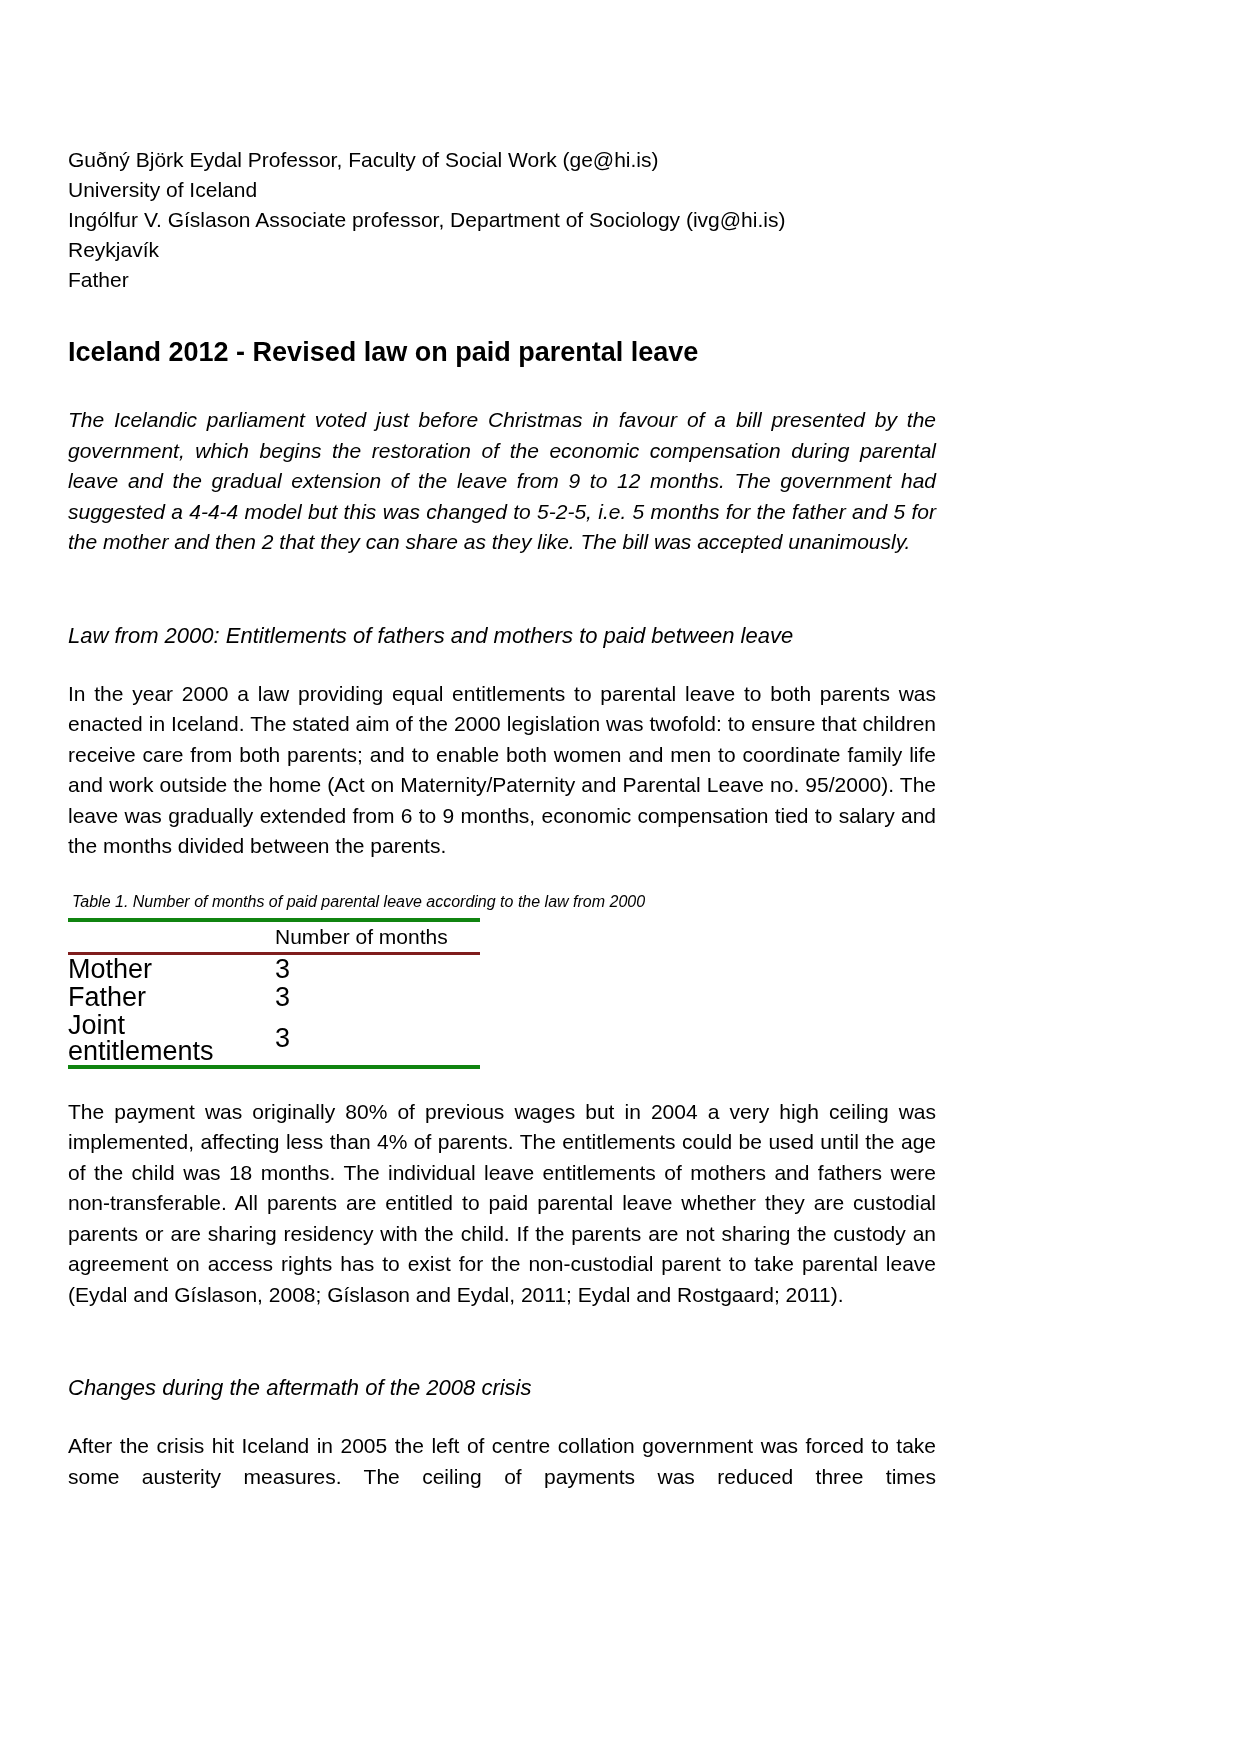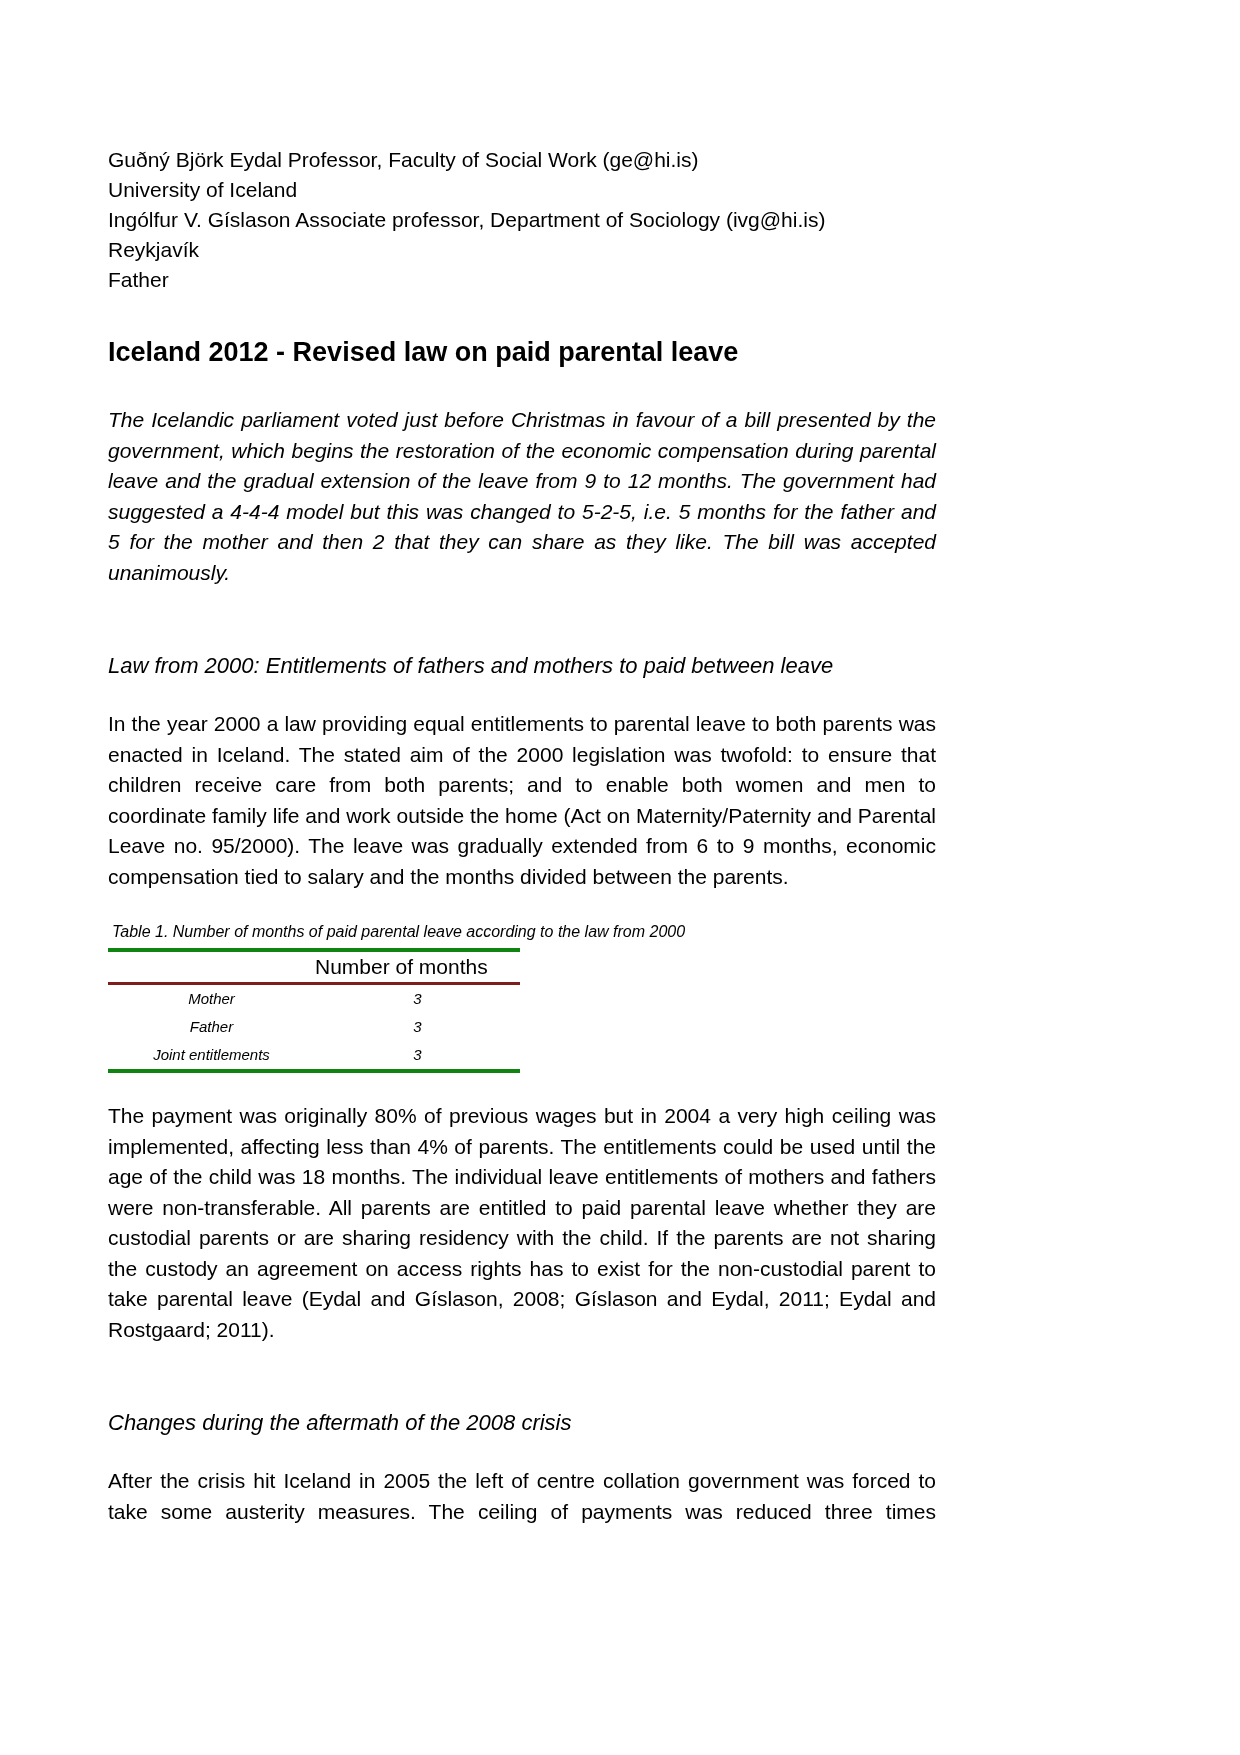--- a/index.html
+++ b/index.html
@@ -10,21 +10,21 @@
   body {
     width: 1240px;
     height: 1755px;
     font-family: "Liberation Sans", sans-serif;
     color: #000000;
   }
   .page {
     box-sizing: border-box;
     width: 1104px;
     height: 1755px;
-    padding: 145px 168px 0 108px;
+    padding: 145px 168px 0 68px;
     overflow: hidden;
     background: #ffffff;
   }
   .author-block {
     font-size: 21px;
     line-height: 30px;
   }
   .page-title {
     margin: 40px 0 0 0;
     font-size: 27px;
@@ -70,25 +70,24 @@
   table.months-table col.c1 { width: 207px; }
   table.months-table col.c2 { width: 205px; }
   table.months-table th {
     font-size: 21px;
     font-weight: normal;
     text-align: left;
     padding: 3px 0 3px 0;
     border-bottom: 3px solid #7f1d1d;
   }
   table.months-table td {
-    font-size: 15px;
-    text-align: center;
+    font-size: 27px;
+    text-align: left;
     padding: 1px 0 1px 0;
     line-height: 26px;
-    font-style: italic;
   }
 </style>
 </head>
 <body>
 
 <div class="page">
 
   <div class="author-block">
     <div>Guðný Björk Eydal Professor, Faculty of Social Work (ge@hi.is)</div>
     <div>University of Iceland</div>

